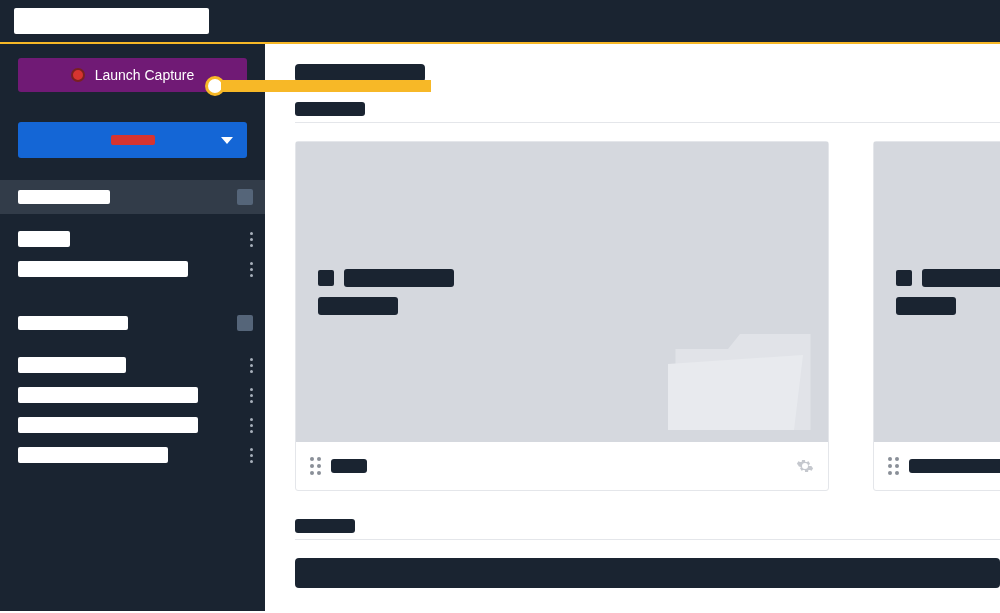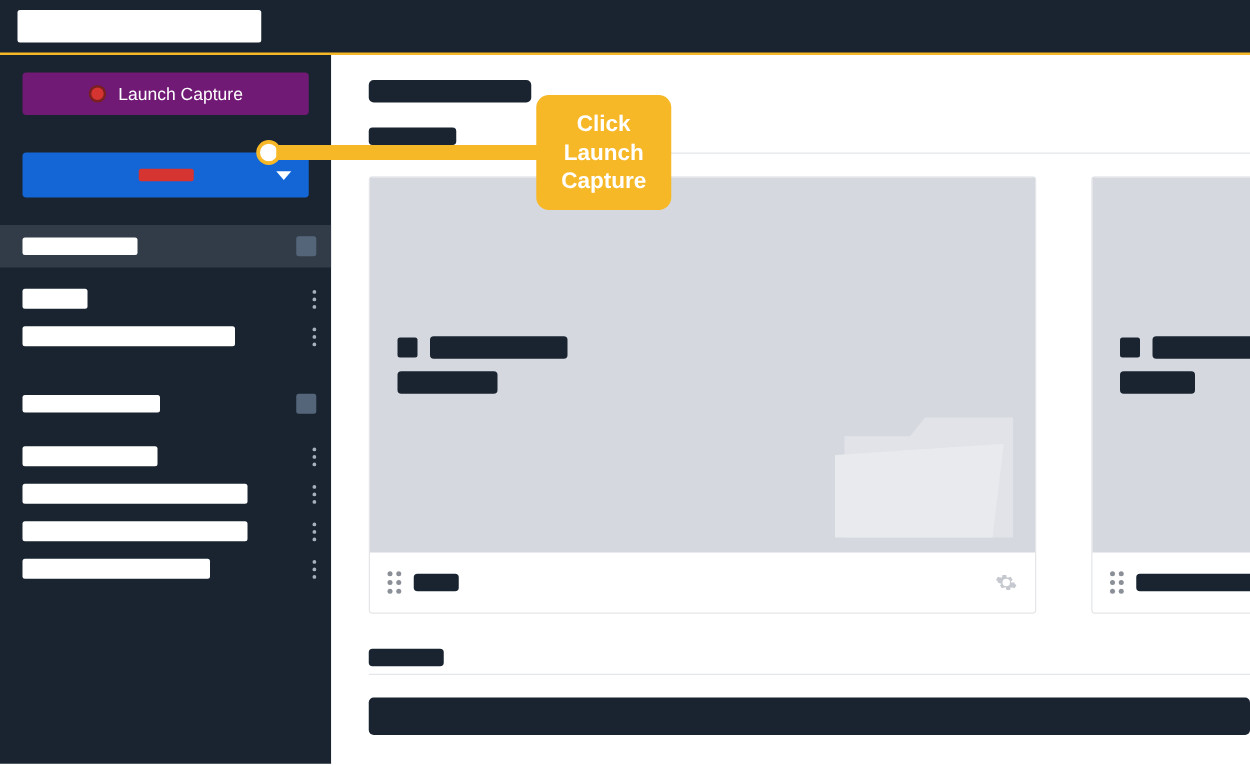--- a/index.html
+++ b/index.html
@@ -358,16 +358,13 @@
       <div class="sub"></div>
       <hr>
       <div class="wide-bar"></div>
     </div>
   </main>
 </div>
 
 <div class="callout">
   <div class="dot"></div>
   <div class="stem"></div>
-  <div class="bubble">Click
-Launch
-Capture</div>
 </div>
 
 </body></html>

